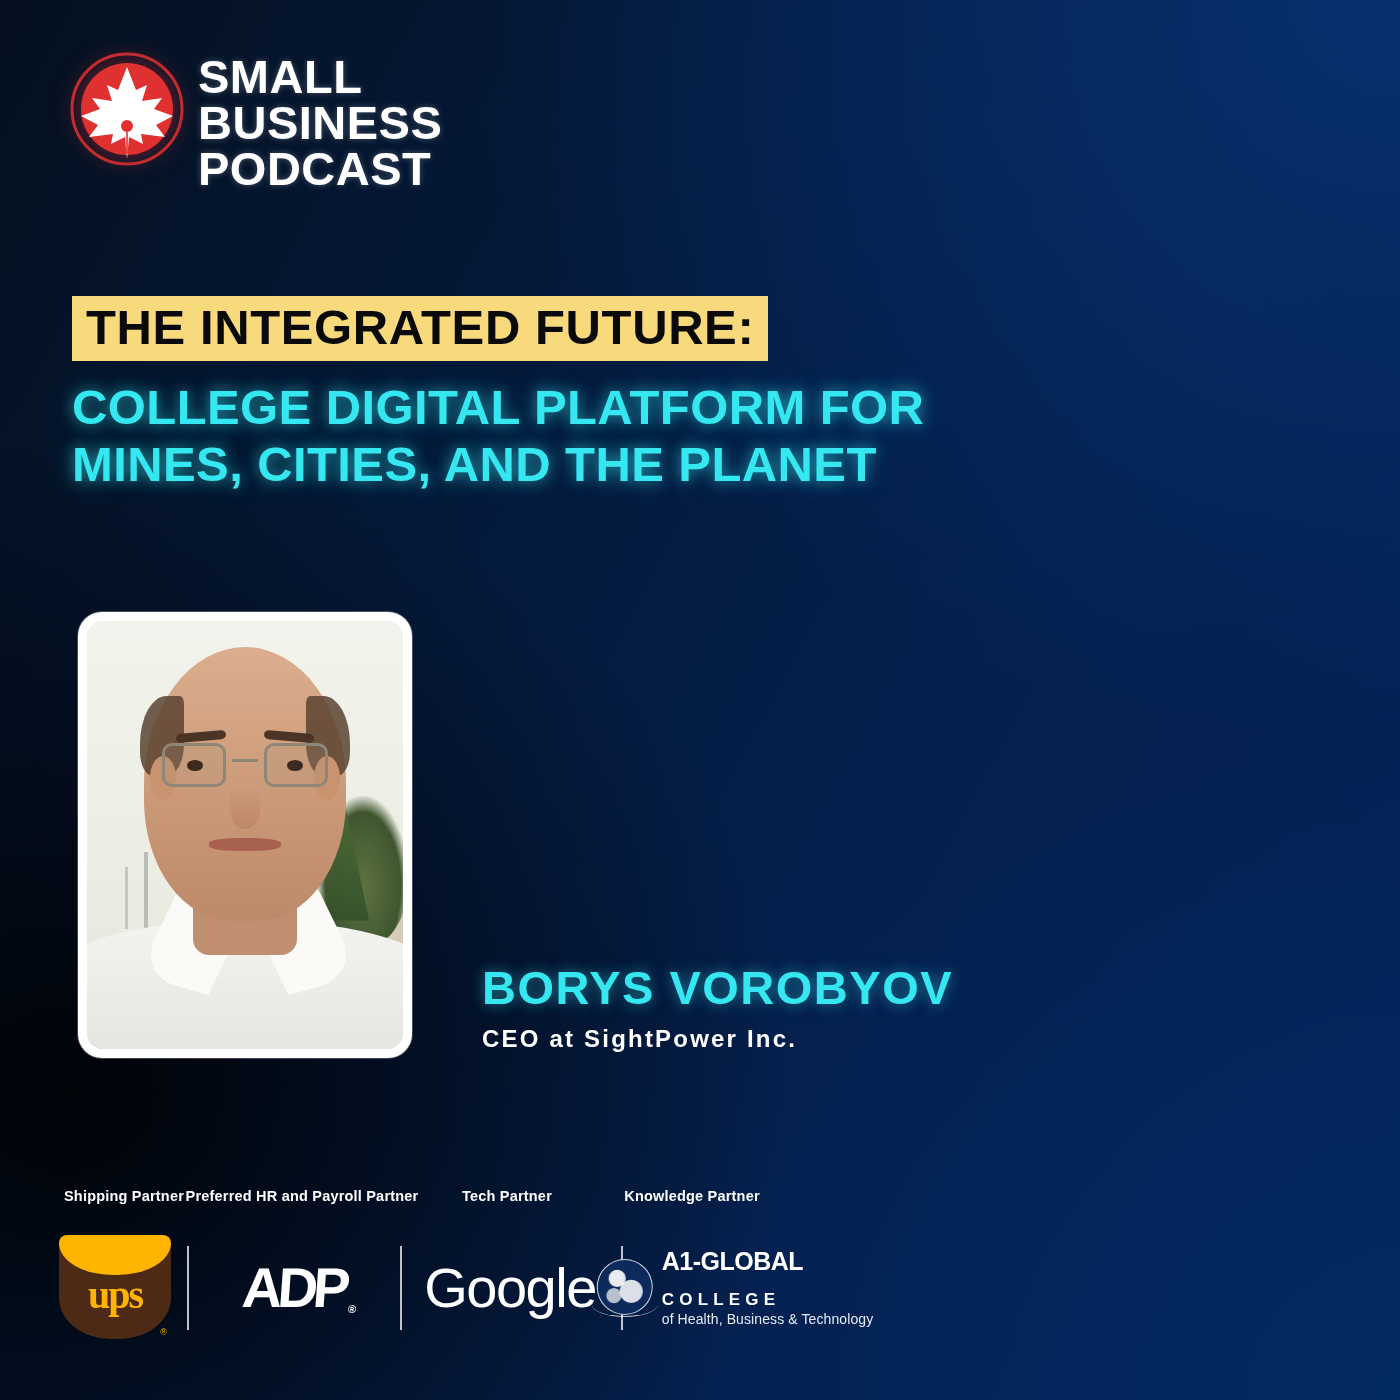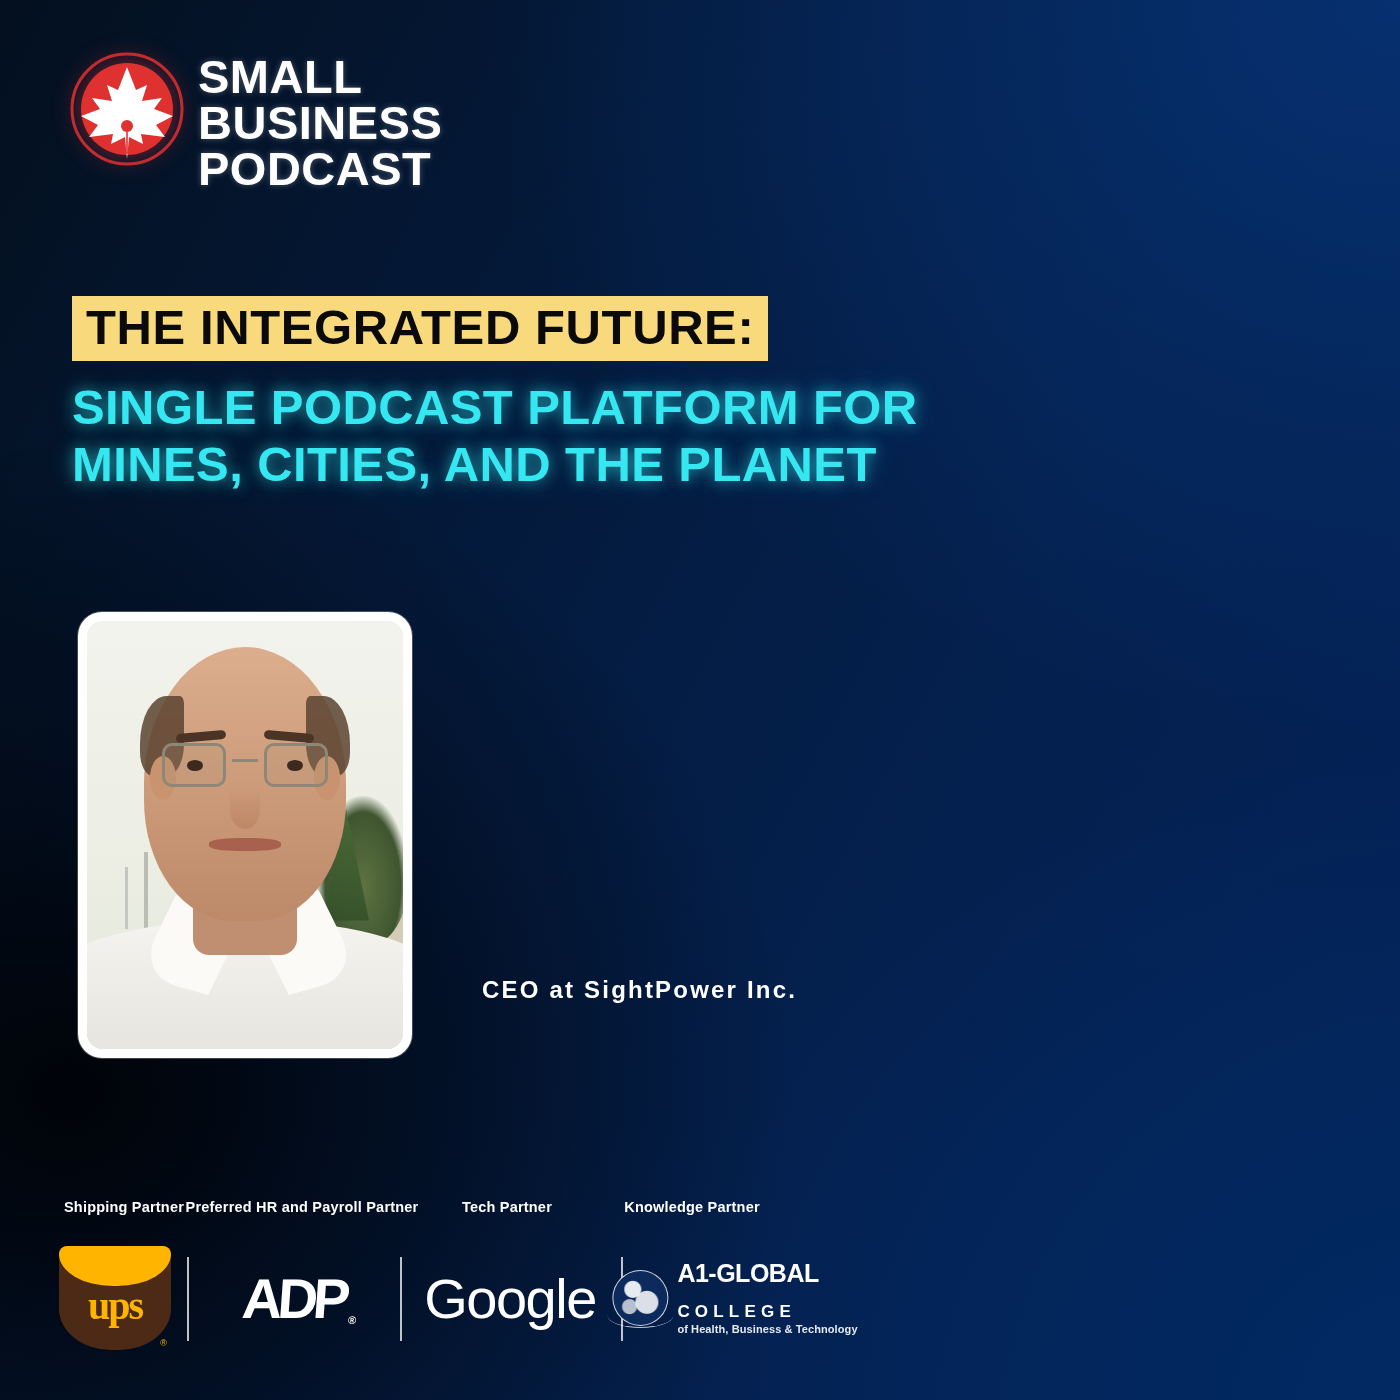--- a/index.html
+++ b/index.html
@@ -121,21 +121,21 @@
     color:#35E7F0; font-size:47px; font-weight:bold; letter-spacing:1.5px; line-height:1.05;
     text-shadow:0 0 14px rgba(53,231,240,.5);
   }
   .sp-role {
     margin-top:13px;
     color:#ffffff; font-size:24px; font-weight:bold; letter-spacing:2.2px;
   }
 
   
   .partners { position:absolute; left:0; top:1188px; width:1400px; }
-  .p-labels { position:relative; height:26px;margin-top:11px; }
+  .p-labels { position:relative; height:26px; }
   .p-labels span {
     position:absolute; color:#ffffff; font-size:14.5px; font-weight:bold; letter-spacing:.2px;
     white-space:nowrap; transform:translateX(-50%);
   }
   .p-logos { position:relative; height:110px; margin-top:18px; }
   .p-cell { position:absolute; top:0; height:110px; transform:translateX(-50%);
             display:flex; align-items:center; justify-content:center; }
   .divider { position:absolute; top:14px; width:2px; height:84px; background:rgba(255,255,255,.75); }
 
   
@@ -180,21 +180,21 @@
       #0c2a5c;
     position:relative; flex:none;
   }
   .a1-globe::after {
     content:""; position:absolute; left:-6px; right:-6px; bottom:-3px; height:24px;
     border-bottom:1.5px solid rgba(255,255,255,.75); border-radius:50%;
   }
   .a1-txt { display:flex; flex-direction:column; line-height:1; }
   .a1-l1 { color:#fff; font-size:25px; font-weight:bold; letter-spacing:-.5px; }
   .a1-l2 { color:#fff; font-size:17px; font-weight:bold; letter-spacing:5.2px; margin-top:17px; }
-  .a1-l3 { color:#e6eaf2; font-size:11px; font-weight:bold; letter-spacing:.1px; margin-top:4px; }
+  .a1-l3 { color:#e6eaf2; font-size:14px; font-weight:normal; letter-spacing:.1px; margin-top:4px; }
 </style>
 </head>
 <body>
 
 <div class="stage">
 
   <div class="brand">
     <div class="brand-mark">
       <svg viewBox="0 0 114 114" width="114" height="114" aria-hidden="true">
         <circle cx="57" cy="57" r="55" fill="none" stroke="#E03131" stroke-width="3" opacity=".85"></circle>
@@ -207,21 +207,21 @@
     <div class="brand-text">
       <span>SMALL</span>
       <span>BUSINESS</span>
       <span>PODCAST</span>
     </div>
   </div>
 
   <div class="title-block">
     <div class="title-hl">THE INTEGRATED FUTURE:</div>
     <div class="title-sub">
-      <div>SINGLE PODCAST PLATFORM FOR</div>
+      <div>COLLEGE DIGITAL PLATFORM FOR</div>
       <div>MINES, CITIES, AND THE PLANET</div>
     </div>
   </div>
 
   <div class="photo-frame">
     <div class="photo">
       <div class="ph-sky"></div>
       <div class="ph-bldg"></div>
       <div class="ph-tree"></div>
       <div class="ph-tree2"></div>
@@ -247,20 +247,21 @@
             </div>
           <div class="ph-bridge"></div>
         </div>
         <div class="ph-nose"></div>
         <div class="ph-mouth"></div>
       </div>
     </div>
   </div>
 
   <div class="speaker">
+    <div class="sp-name">BORYS VOROBYOV</div>
     <div class="sp-role">CEO at SightPower Inc.</div>
   </div>
 
   <div class="partners">
 
     <div class="p-labels">
       <span style="left:124px">Shipping Partner</span>
       <span style="left:302px">Preferred HR and Payroll Partner</span>
       <span style="left:507px">Tech Partner</span>
       <span style="left:692px">Knowledge Partner</span>

